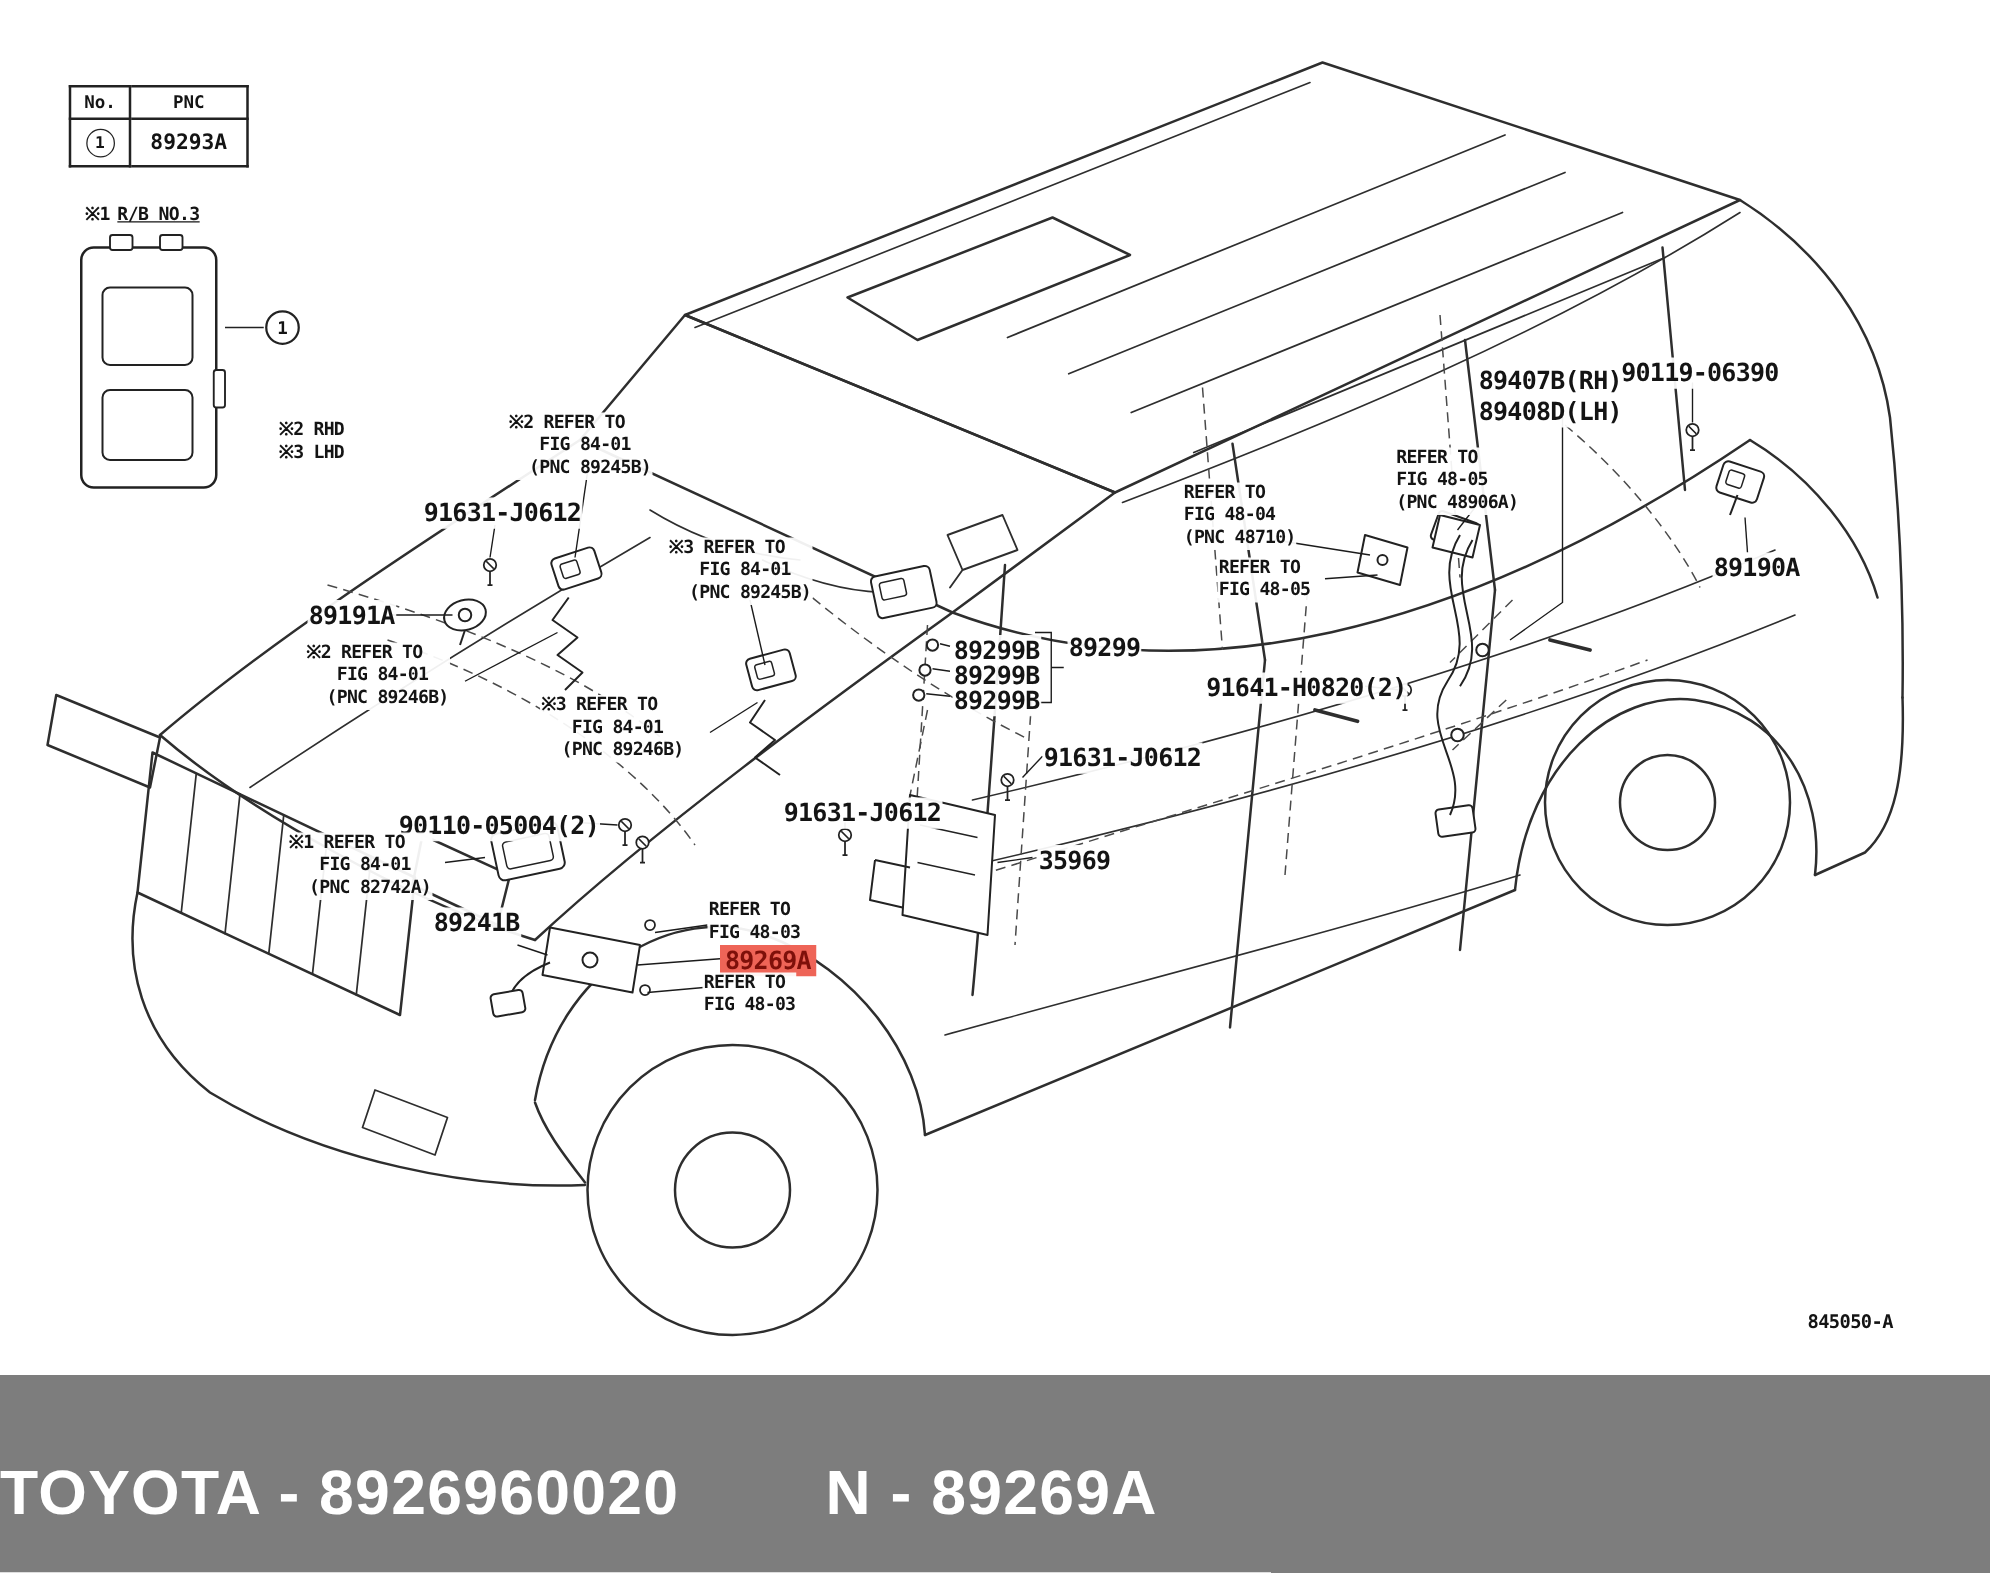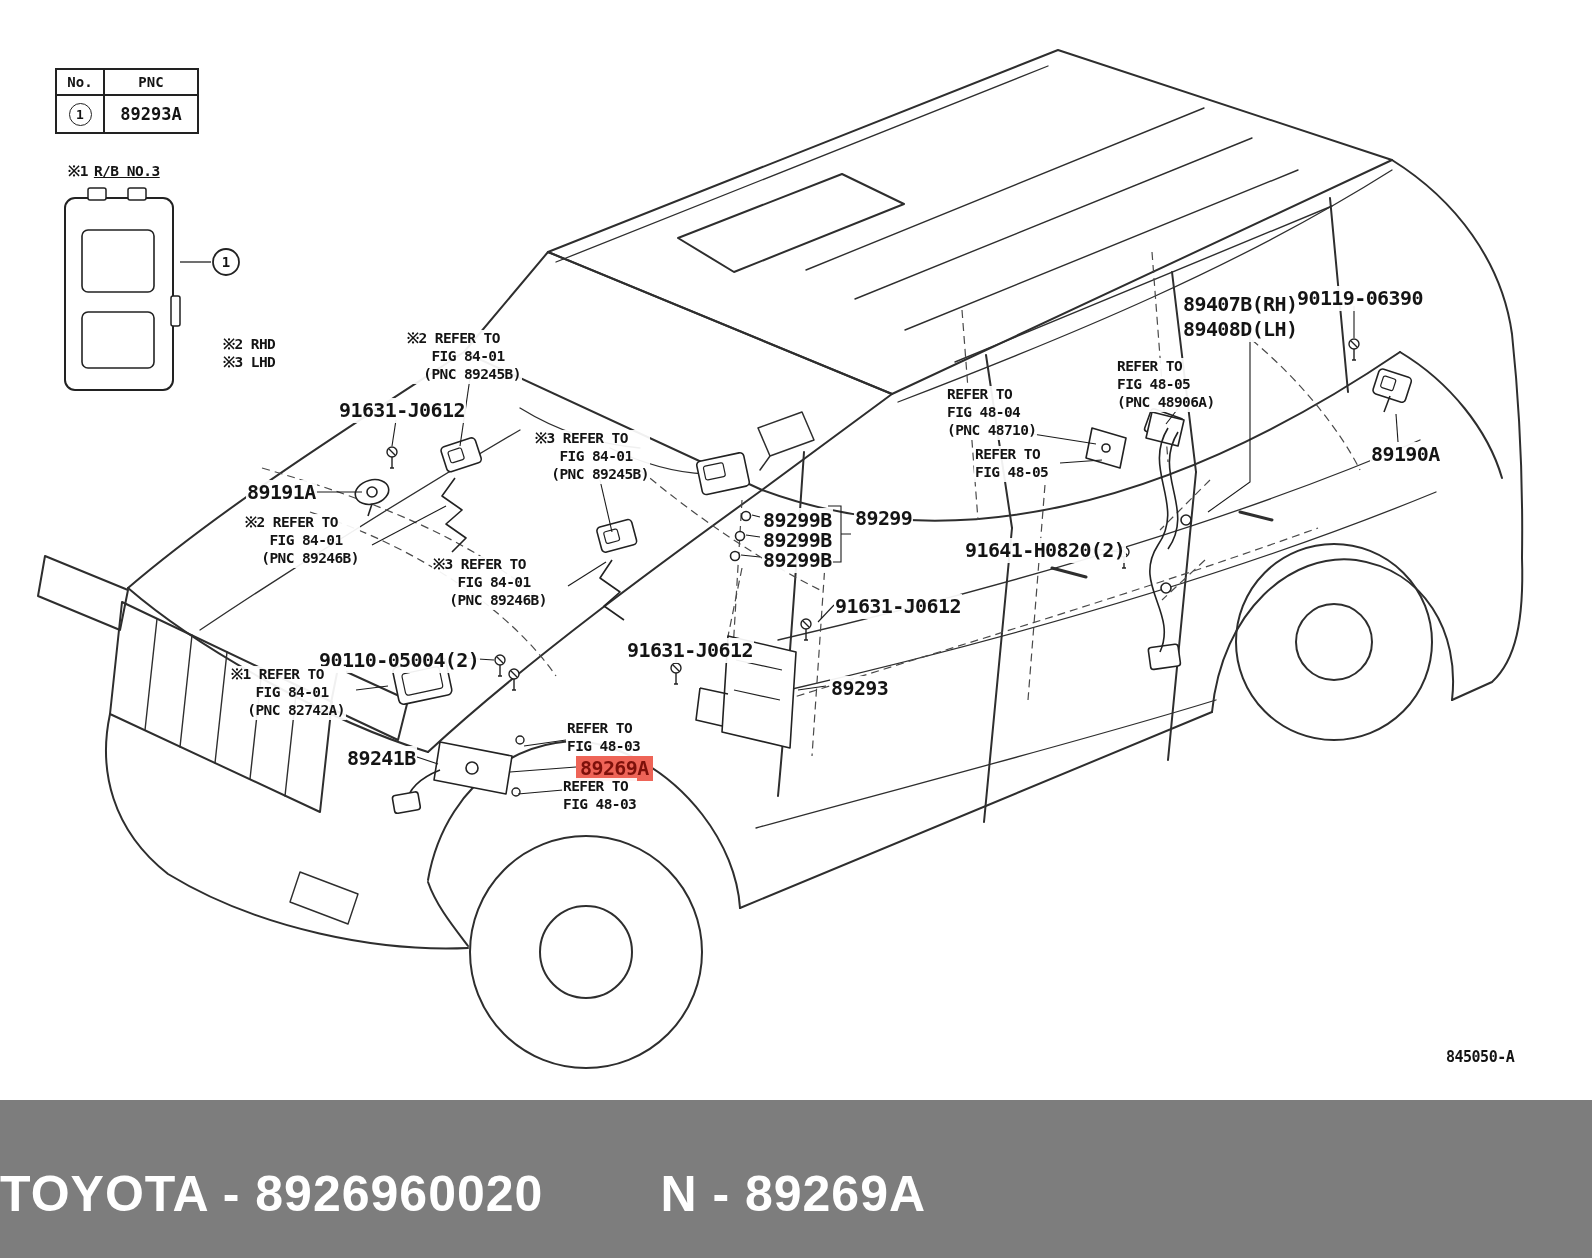--- a/index.html
+++ b/index.html
@@ -293,22 +293,22 @@
   <div class="lbl big" style="left:762px;top:528px;">89299B</div>
   <div class="lbl big" style="left:762px;top:548px;">89299B</div>
   <div class="lbl big" style="left:854px;top:506px;">89299</div>
   <div class="lbl big" style="left:964px;top:538px;">91641-H0820(2)</div>
   <div class="lbl big" style="left:834px;top:594px;">91631-J0612</div>
   <div class="lbl big" style="left:626px;top:638px;">91631-J0612</div>
   <div class="lbl big" style="left:318px;top:648px;">90110-05004(2)</div>
   <div class="lbl" style="left:230px;top:666px;">※1 REFER TO
    FIG 84-01
   (PNC 82742A)</div>
-  <div class="lbl big" style="left:830px;top:676px;">89293</div>
-  <div class="lbl big" style="left:346px;top:746px;">89241B</div>
+  <div class="lbl big" style="left:830px;top:676px;">35969</div>
+  <div class="lbl big" style="left:346px;top:726px;">89241B</div>
   <div class="lbl" style="left:566px;top:720px;">REFER TO
 FIG 48-03</div>
   <div class="lbl big hl" style="left:576px;top:756px;">89269A</div>
   <div class="lbl" style="left:562px;top:778px;">REFER TO
 FIG 48-03</div>
 
   <div class="dcode">845050-A</div>
 
   <div class="footer">
     <span>TOYOTA - 8926960020</span>

